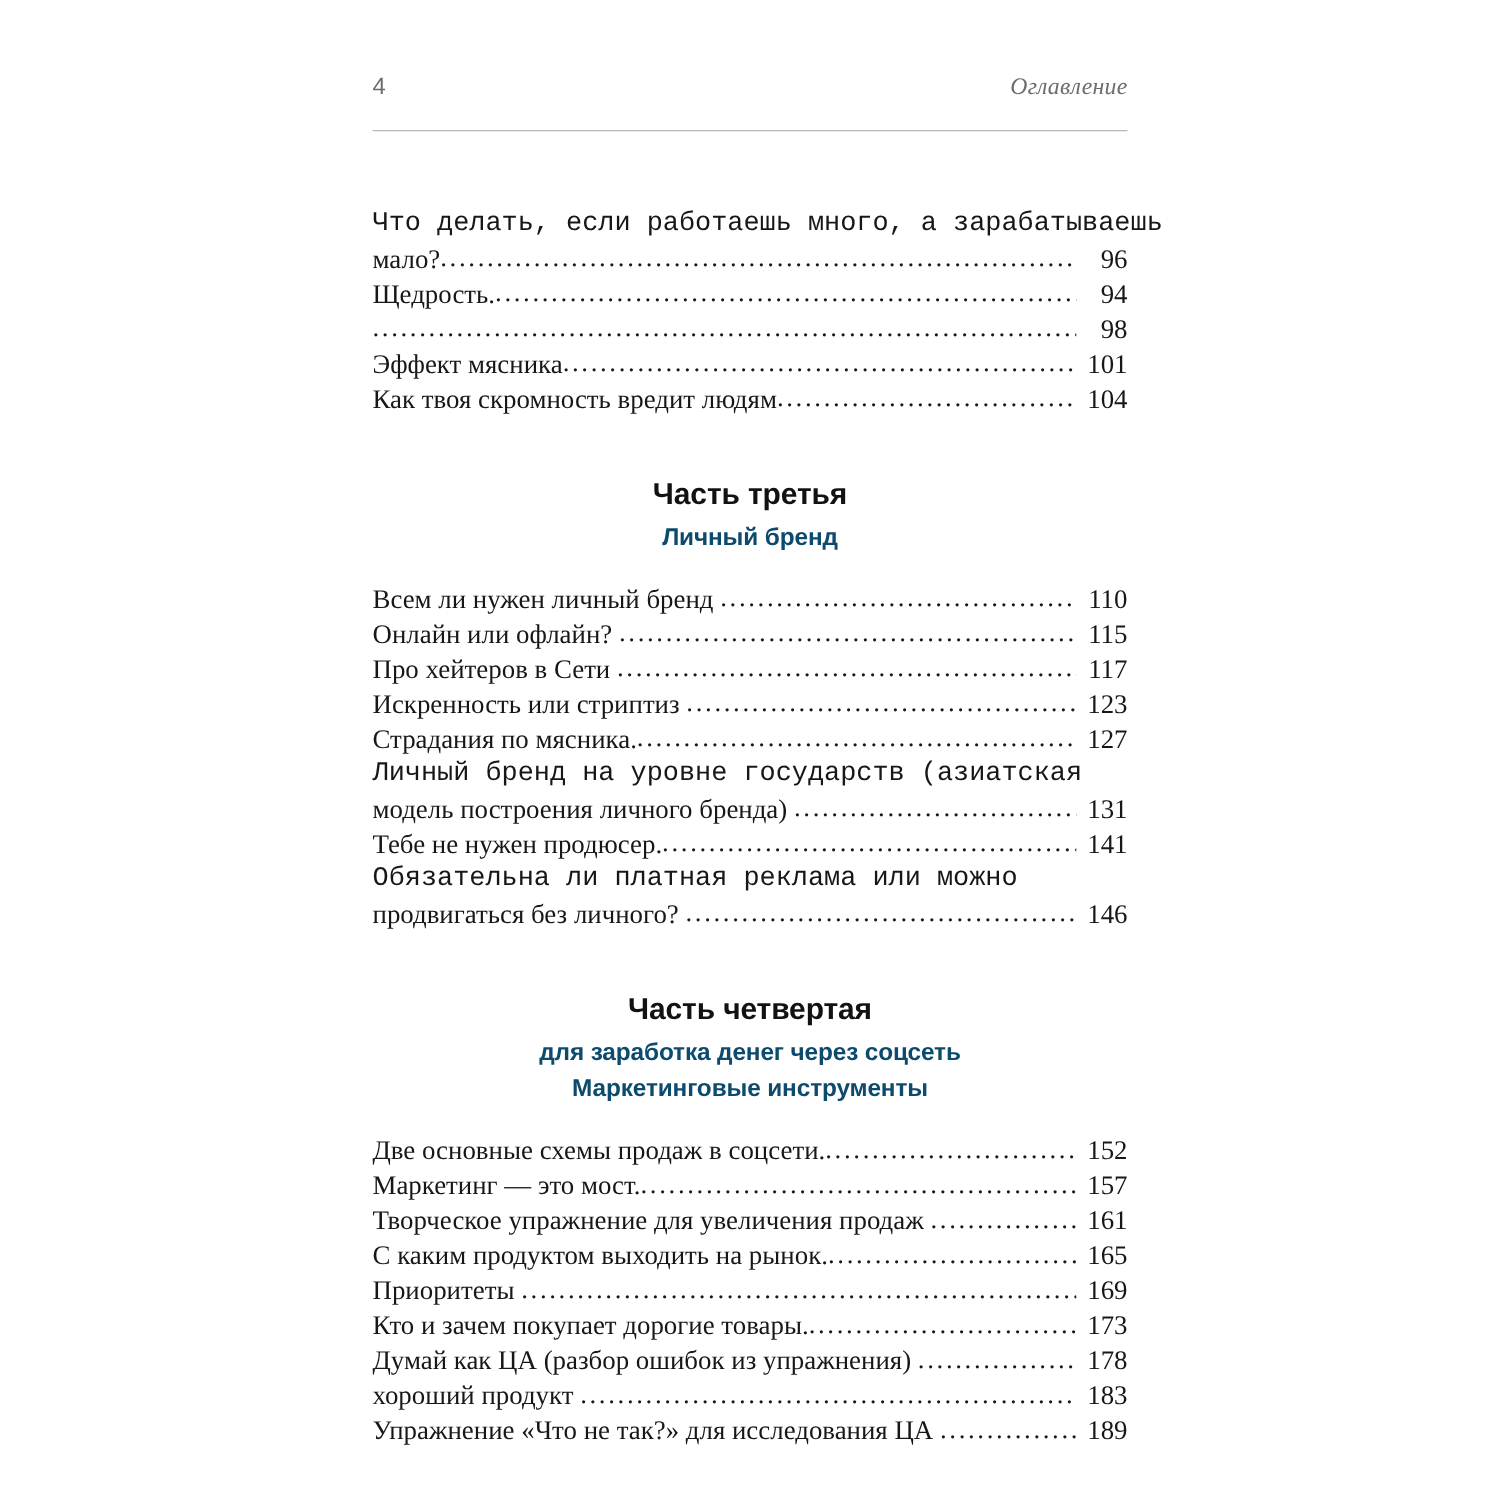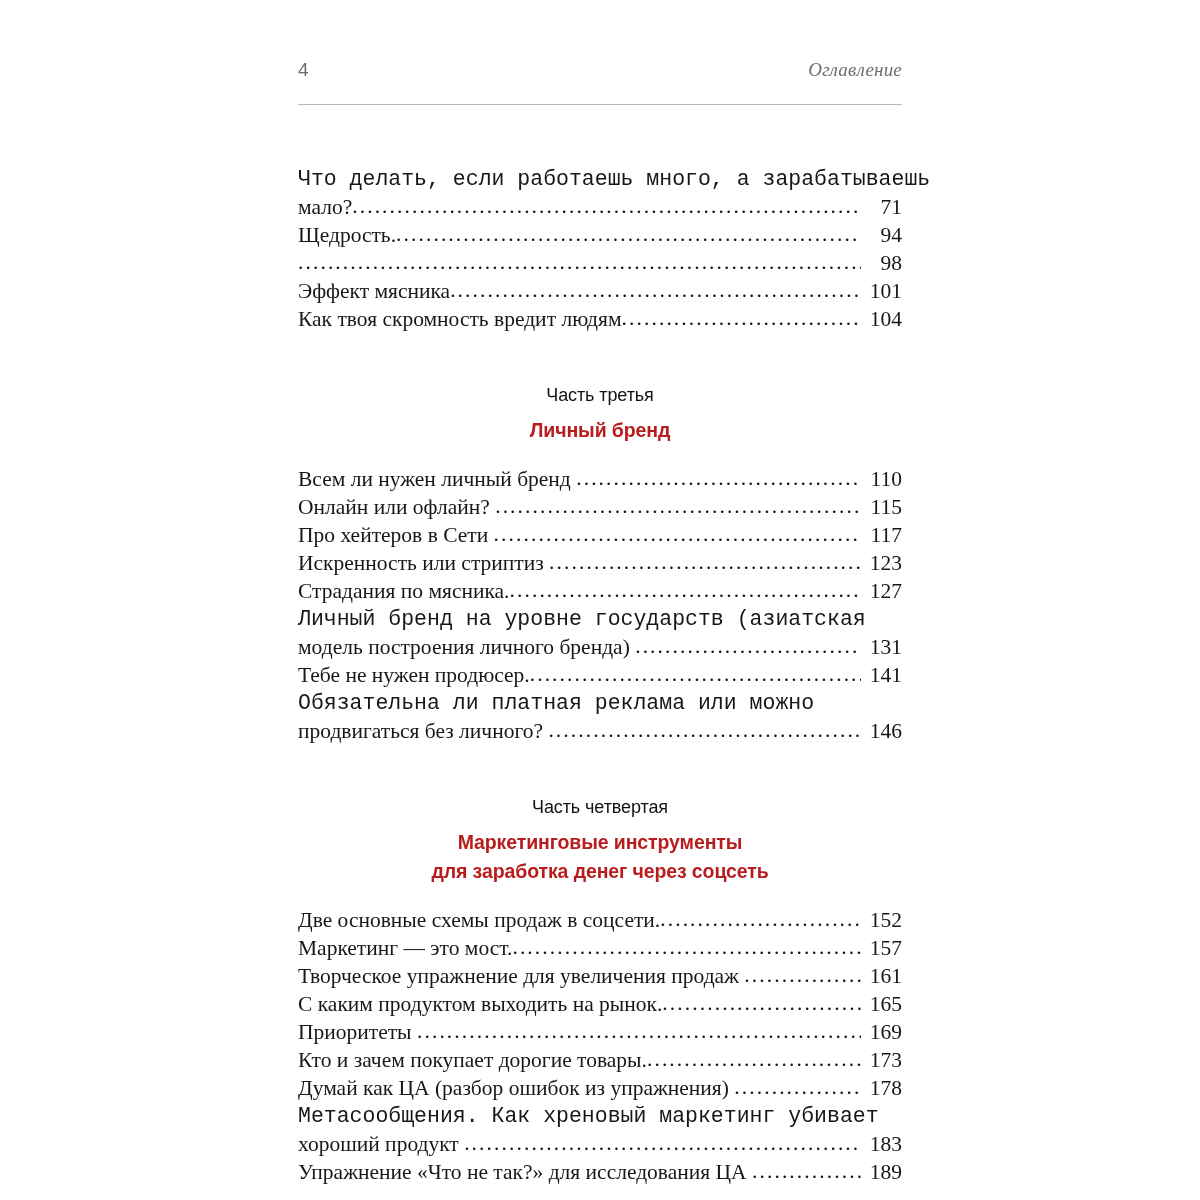--- a/index.html
+++ b/index.html
@@ -53,33 +53,33 @@
     height: 46px;
   }
   .group-gap-small {
     height: 20px;
   }
 
   
   .part-heading {
     text-align: center;
     font-family: "Liberation Sans", "DejaVu Sans", sans-serif;
-    font-weight: normal;
-    font-size: 18px;
+    font-weight: bold;
+    font-size: 24px;
     line-height: 33px;
     color: #121212;
     letter-spacing: -0.1px;
   }
   .part-subtitle {
     text-align: center;
     font-family: "Liberation Sans", "DejaVu Sans", sans-serif;
     font-weight: bold;
     font-size: 19.5px;
     line-height: 29px;
-    color: #b91c1c;
+    color: #0c4a6e;
     letter-spacing: -0.1px;
     margin-top: 4px;
   }
   .part-subtitle .sub-line { display: block; }
 
   
   .toc-entry {
     position: relative;
     font-size: 21.5px;
     line-height: 28px;
@@ -127,21 +127,21 @@
     <div class="head-title">Оглавление</div>
   </div>
 
   <div id="toc-body">
       <div style="height: 60px;"></div>
       <div class="toc-entry">
         <span class="entry-wrap-line">Что делать, если работаешь много, а зарабатываешь</span>
         <div class="entry-inner">
           <span class="entry-title">мало?</span>
           <span class="entry-lead" aria-hidden="true">.........................................................................................</span>
-          <span class="entry-page">71</span>
+          <span class="entry-page">96</span>
         </div>
       </div>
       <div class="toc-entry">
         <div class="entry-inner">
           <span class="entry-title">Щедрость.</span>
           <span class="entry-lead" aria-hidden="true">.........................................................................................</span>
           <span class="entry-page">94</span>
         </div>
       </div>
       <div class="toc-entry">
@@ -224,22 +224,22 @@
         <span class="entry-wrap-line">Обязательна ли платная реклама или можно</span>
         <div class="entry-inner">
           <span class="entry-title">продвигаться без личного? </span>
           <span class="entry-lead" aria-hidden="true">.........................................................................................</span>
           <span class="entry-page">146</span>
         </div>
       </div>
       <div class="group-gap-top"></div>
       <div class="part-heading">Часть четвертая</div>
       <div class="part-subtitle">
+        <span class="sub-line">для заработка денег через соцсеть</span>
         <span class="sub-line">Маркетинговые инструменты</span>
-        <span class="sub-line">для заработка денег через соцсеть</span>
       </div>
       <div class="group-gap-small"></div>
       <div class="toc-entry">
         <div class="entry-inner">
           <span class="entry-title">Две основные схемы продаж в соцсети.</span>
           <span class="entry-lead" aria-hidden="true">.........................................................................................</span>
           <span class="entry-page">152</span>
         </div>
       </div>
       <div class="toc-entry">
@@ -278,21 +278,20 @@
         </div>
       </div>
       <div class="toc-entry">
         <div class="entry-inner">
           <span class="entry-title">Думай как ЦА (разбор ошибок из упражнения) </span>
           <span class="entry-lead" aria-hidden="true">.........................................................................................</span>
           <span class="entry-page">178</span>
         </div>
       </div>
       <div class="toc-entry">
-        <span class="entry-wrap-line">Метасообщения. Как хреновый маркетинг убивает</span>
         <div class="entry-inner">
           <span class="entry-title">хороший продукт </span>
           <span class="entry-lead" aria-hidden="true">.........................................................................................</span>
           <span class="entry-page">183</span>
         </div>
       </div>
       <div class="toc-entry">
         <div class="entry-inner">
           <span class="entry-title">Упражнение «Что не так?» для исследования ЦА </span>
           <span class="entry-lead" aria-hidden="true">.........................................................................................</span>

